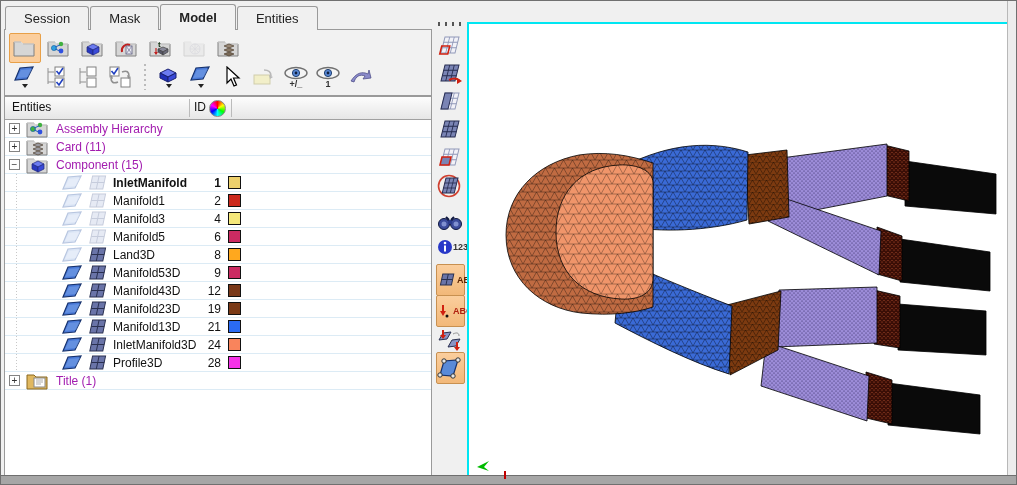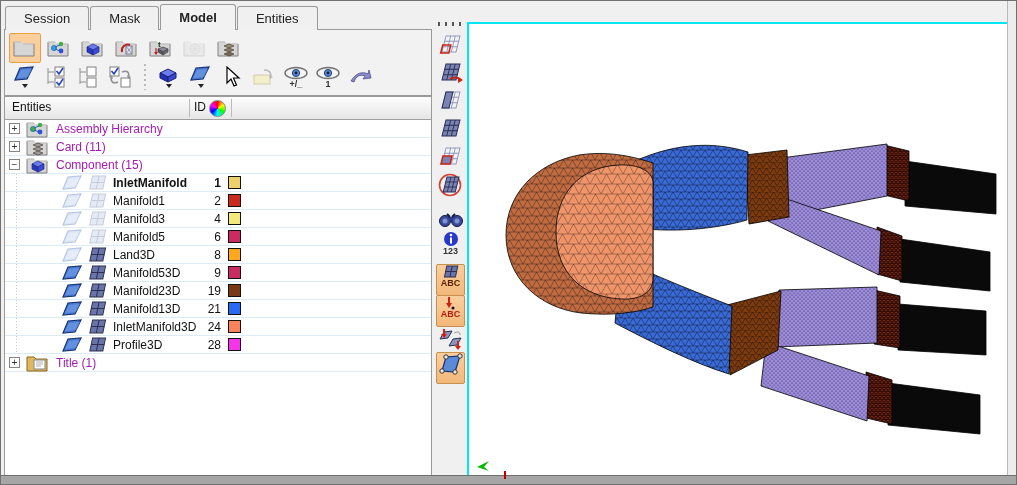--- a/index.html
+++ b/index.html
@@ -29,21 +29,21 @@
   .kid .icn{margin-right:5px;display:inline-flex;}
   .kname{display:inline-block;width:86px;color:#111;}
   .kname.b{font-weight:bold;}
   .kid-indent{display:inline-block;width:56px;height:100%;background:repeating-linear-gradient(to bottom,#C8C8C8 0 1px,transparent 1px 3px);background-size:1px 100%;background-position:11px 0;background-repeat:no-repeat;}
   .kidnum{display:inline-block;width:22px;text-align:right;margin-right:7px;color:#111;}
   .kidnum.b{font-weight:bold;}
   .swatch{display:inline-block;width:13px;height:13px;border:1px solid #111;box-sizing:border-box;}
   
   #vbar{position:absolute;left:432px;top:1px;width:33px;height:476px;background:#F0F0F0;}
   #vdots{position:absolute;left:5px;top:20px;width:26px;height:4px;background:repeating-linear-gradient(to right,#555 0 2px,transparent 2px 7px);}
-  .vbtn{position:absolute;left:3px;width:27px;height:26px;display:flex;flex-direction:column;align-items:center;justify-content:flex-start;border:1px solid transparent;border-radius:2px;}
+  .vbtn{position:absolute;left:3px;width:27px;height:26px;display:flex;align-items:center;justify-content:flex-start;border:1px solid transparent;border-radius:2px;}
   .vbtn.hl{background:linear-gradient(var(--selection_orange),#F2B879);border-color:#C89050;}
   .vlab{font-size:9px;font-weight:bold;color:#5A2200;line-height:8px;}
   .vlab.red{color:#B02010;}
   .vlab.blue{color:#333;}
   
   #vp-top{position:absolute;left:465px;top:1px;width:548px;height:20px;background:#F0F0F0;}
   #viewport{position:absolute;left:466px;top:21px;width:543px;height:456px;background:#FFFFFF;border-top:2px solid var(--cyan_border);border-left:2px solid var(--cyan_border);box-sizing:border-box;}
   #rightedge{position:absolute;right:0;top:0;width:8px;height:485px;background:#EDEDED;border-left:1px solid #B8B8B8;}
   #bottombar{position:absolute;left:0;bottom:0;width:1017px;height:8px;background:#A6A6A6;border-top:1px solid #6F6F6F;}
   #redtick{position:absolute;left:503px;top:470px;width:2px;height:8px;background:#C00000;}
@@ -419,20 +419,40 @@
             <svg width="20" height="18" viewBox="0 0 20 18">
               <g transform="skewX(-12) translate(4,0)">
                 <rect x="1" y="2" width="13" height="13" fill="#6A74A8" stroke="#2A3050" stroke-width="1"></rect>
                 <path d="M7.5,2 V15 M1,8.5 H14" stroke="#2A3050" stroke-width="1"></path>
               </g>
             </svg>
           </span>
           <span class="kname">Manifold53D</span>
           <span class="kidnum">9</span>
           <span class="swatch" style="background:#CC2B62"></span>
+        </div>
+        <div class="row kid">
+          <span class="kid-indent"></span>
+          <span class="icn">
+            <svg width="22" height="18" viewBox="0 0 22 18">
+              <polygon points="2,15 7,3 20,2 14,14" fill="#4A7AD8" stroke="#16326E" stroke-width="1.2"></polygon>
+              <polygon points="4,13 8,5 19,4 15,12" fill="#7AA2E8" opacity=".55"></polygon>
+            </svg>
+          </span>
+          <span class="icn">
+            <svg width="20" height="18" viewBox="0 0 20 18">
+              <g transform="skewX(-12) translate(4,0)">
+                <rect x="1" y="2" width="13" height="13" fill="#6A74A8" stroke="#2A3050" stroke-width="1"></rect>
+                <path d="M7.5,2 V15 M1,8.5 H14" stroke="#2A3050" stroke-width="1"></path>
+              </g>
+            </svg>
+          </span>
+          <span class="kname">Manifold43D</span>
+          <span class="kidnum">12</span>
+          <span class="swatch" style="background:#79391A"></span>
         </div>
         <div class="row kid">
           <span class="kid-indent"></span>
           <span class="icn">
             <svg width="22" height="18" viewBox="0 0 22 18">
               <polygon points="2,15 7,3 20,2 14,14" fill="#4A7AD8" stroke="#16326E" stroke-width="1.2"></polygon>
               <polygon points="4,13 8,5 19,4 15,12" fill="#7AA2E8" opacity=".55"></polygon>
             </svg>
           </span>
           <span class="icn">

